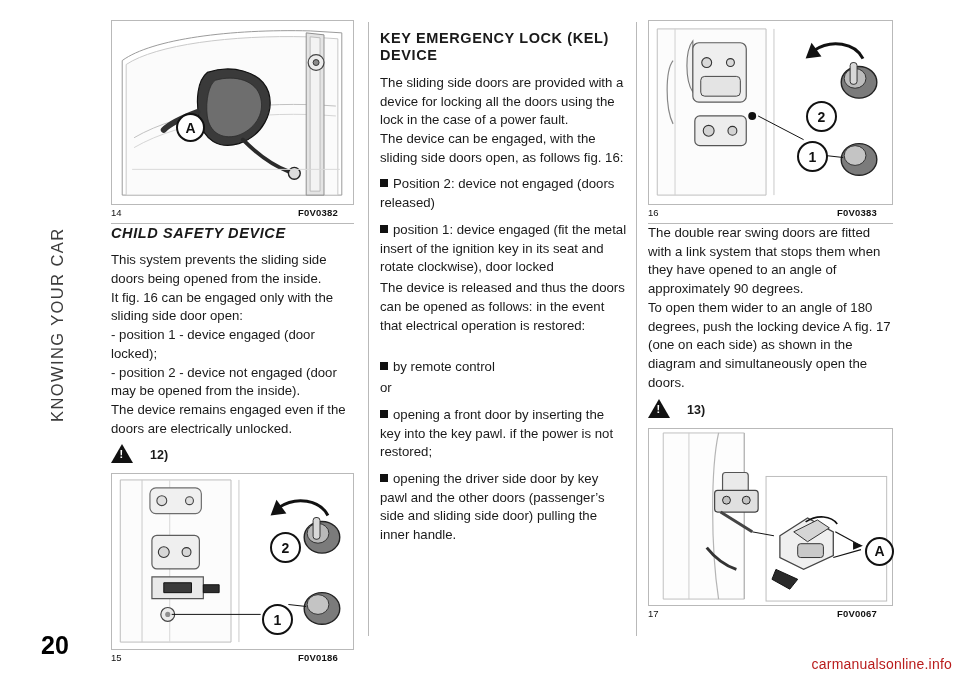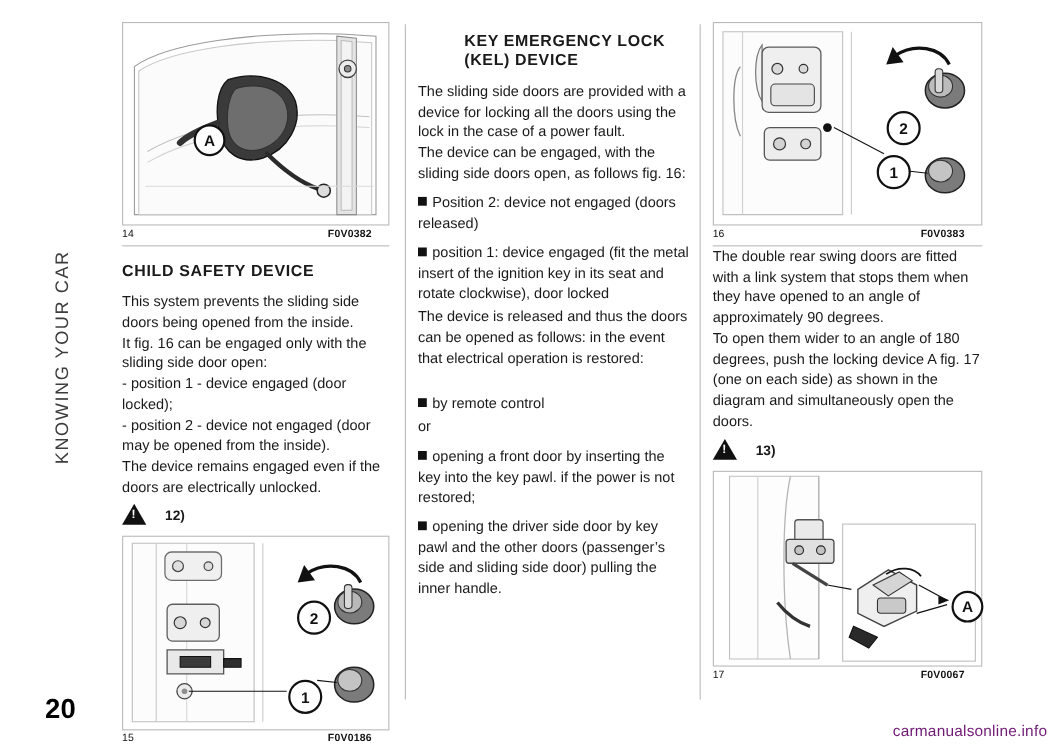--- a/index.html
+++ b/index.html
@@ -149,21 +149,21 @@
     font-weight: bold;
     line-height: 1;
   }
   .warnref { font-size: 12.5px; font-weight: bold; padding-top: 4px;}
 
   .footer-brand {
     position: absolute;
     right: 8px;
     bottom: 6px;
     font-size: 14px;
-    color: #701a75;
+    color: #b91c1c;
     letter-spacing: .2px;
   }
 
   
   .callout {
     position: absolute;
     border-radius: 50%;
     background: #fff;
     border: 2.5px solid #111;
     color: #111;
@@ -215,21 +215,21 @@
         <path d="M20 150 L230 150" stroke="#dadada" stroke-width="1" fill="none"></path>
       </svg>
       <div class="callout" style="left:64px; top:92px; width:25px; height:25px;">A</div>
     </div>
     <div class="figcap">
       <span class="num">14</span>
       <span class="code">F0V0382</span>
     </div>
     <div class="rule"></div>
 
-    <h2 class="sec-title" style="margin-top:14px;">CHILD SAFETY DEVICE</h2>
+    <h2 class="sec-title" style="font-style:italic;">CHILD SAFETY DEVICE</h2>
 
     <p class="body">This system prevents the sliding side doors being opened from the inside.</p>
     <p class="body">It fig. 16 can be engaged only with the sliding side door open:</p>
     <p class="body">- position 1 - device engaged (door locked);</p>
     <p class="body">- position 2 - device not engaged (door may be opened from the inside).</p>
     <p class="body">The device remains engaged even if the doors are electrically unlocked.</p>
 
     <div class="warn">
       <div class="tri"></div>
       <div class="warnref">12)</div>
@@ -274,21 +274,21 @@
       <div class="callout" style="left:158px; top:58px; width:27px; height:27px;">2</div>
       <div class="callout" style="left:150px; top:130px; width:27px; height:27px;">1</div>
     </div>
     <div class="figcap">
       <span class="num">15</span>
       <span class="code">F0V0186</span>
     </div>
   </div>
 
   <div class="col col2" style="top:30px;">
-    <h2 class="sec-title" style="line-height:1.2;margin-left:42px;">KEY EMERGENCY LOCK (KEL) DEVICE</h2>
+    <h2 class="sec-title" style="line-height:1.2;">KEY EMERGENCY LOCK (KEL) DEVICE</h2>
 
     <p class="body">The sliding side doors are provided with a device for locking all the doors using the lock in the case of a power fault.</p>
     <p class="body">The device can be engaged, with the sliding side doors open, as follows fig. 16:</p>
 
     <div class="bullet-line" style="margin-top:8px;">
       <span class="sq"></span><span class="txt">Position 2: device not engaged (doors released)</span>
     </div>
     <div class="bullet-line" style="margin-top:8px;">
       <span class="sq"></span><span class="txt">position 1: device engaged (fit the metal insert of the ignition key in its seat and rotate clockwise), door locked</span>
     </div>

